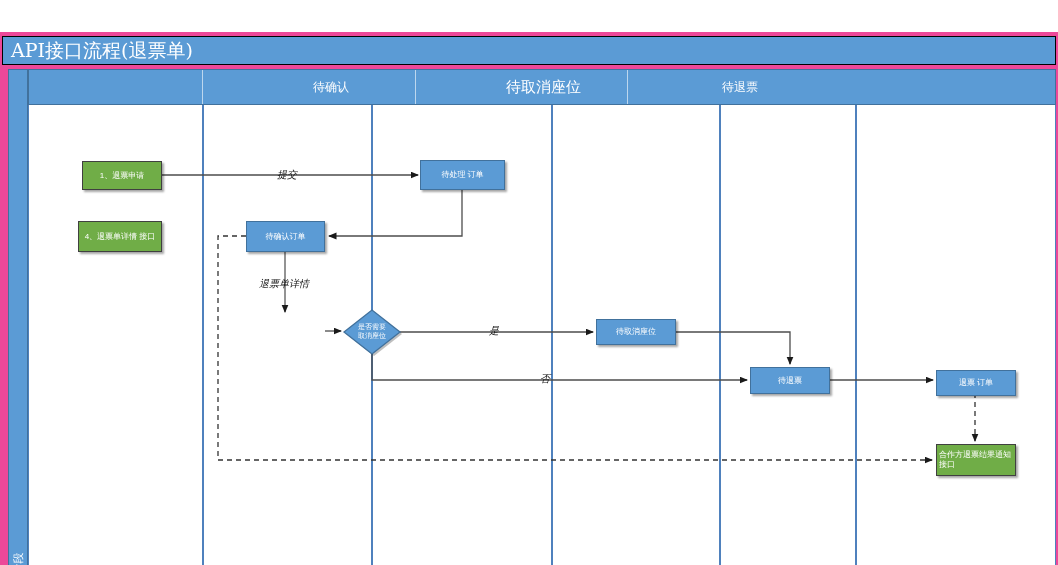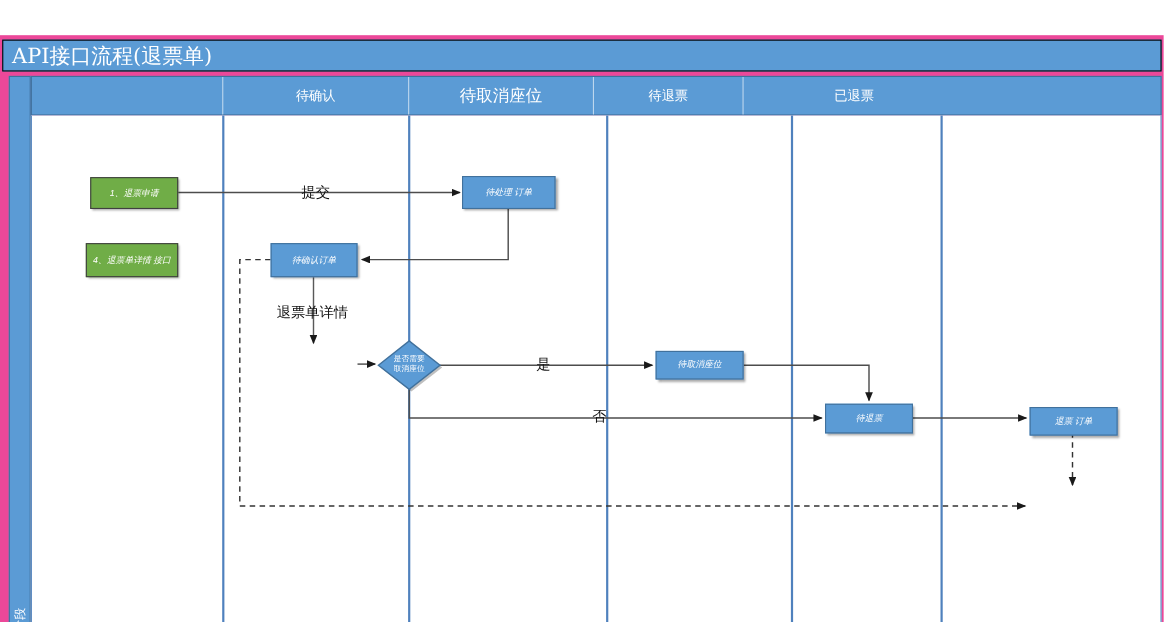--- a/index.html
+++ b/index.html
@@ -32,21 +32,21 @@
     box-sizing:border-box;
   }
   .phase-label{
     position:absolute;bottom:18px;left:-4px;width:26px;text-align:center;
     color:#fff;font-size:11px;transform:rotate(-90deg);white-space:nowrap;
   }
   
   .header-row{
     position:absolute;left:28px;top:37px;width:1028px;height:36px;
     background:var(--lane-blue);border:1px solid var(--lane-border);
-    box-sizing:border-box;display:flex;
+    box-sizing:border-box;display:flex;gap:44px;
   }
   .header-cell{
     display:flex;align-items:center;justify-content:center;
     color:#fff;font-size:12px;box-sizing:border-box;
     border-right:1px solid rgba(255,255,255,.6);
   }
   .header-cell:last-child{border-right:none;}
   .header-cell.big{font-size:15px;}
   
   .lane-body{
@@ -60,40 +60,40 @@
     position:absolute;top:73px;height:485px;width:1.5px;
     background:var(--sep-blue);
   }
   .bottom-line{
     position:absolute;left:2px;top:561px;width:1054px;height:1.5px;background:#000;
   }
   
   .node{
     position:absolute;display:flex;align-items:center;justify-content:center;
     text-align:left;color:#fff;font-size:8px;line-height:1.25;
-    box-sizing:border-box;padding:1px 2px;font-style:italic;
+    box-sizing:border-box;padding:1px 2px;
   }
   .node.blue{
     background:var(--lane-blue);border:1.5px solid var(--lane-border);
     box-shadow:2px 2px 2px rgba(0,0,0,.35);
   }
   .node.green{
     background:var(--node-green);border:1.5px solid var(--green-border);
     box-shadow:2px 2px 2px rgba(0,0,0,.35);
   }
   .diamond-label{
     position:absolute;left:344px;top:278px;width:56px;height:44px;
     display:flex;align-items:center;justify-content:center;
     color:#fff;font-size:7px;line-height:1.25;text-align:center;
   }
   .diamond-label span{display:block;width:30px;}
   
   .edge-label{
     position:absolute;transform:translate(-50%,-50%);
-    font-size:13px;color:#111;white-space:nowrap;
+    font-size:10px;color:#111;white-space:nowrap;font-style:italic;
   }
   svg.connectors{position:absolute;left:0;top:0;pointer-events:none;}
 </style>
 </head>
 <body>
 
 <div class="canvas">
 
   <div class="title-bar">
     <span class="title">API接口流程(退票单)</span>
@@ -101,21 +101,20 @@
 
   <div class="phase-strip">
     <span class="phase-label">阶段</span>
   </div>
 
   <div class="header-row">
     <div class="header-cell" style="width:174px"></div>
     <div class="header-cell" style="width:169px">待确认</div>
     <div class="header-cell big" style="width:168px">待取消座位</div>
     <div class="header-cell" style="width:136px">待退票</div>
-    <div class="header-cell" style="width:201px">已退票</div>
   </div>
 
   <div class="lane-body"></div>
   <div class="lane-sep" style="left:202px"></div>
   <div class="lane-sep" style="left:371px"></div>
   <div class="lane-sep" style="left:551px"></div>
   <div class="lane-sep" style="left:719px"></div>
   <div class="lane-sep" style="left:855px"></div>
   <div class="bottom-line"></div>
 
@@ -153,19 +152,20 @@
   <div class="node green" style="left:82px;top:129px;width:80px;height:29px">1、退票申请</div>
   <div class="node green" style="left:78px;top:189px;width:84px;height:31px">4、退票单详情 接口</div>
   <div class="node blue" style="left:246px;top:189px;width:79px;height:31px">待确认订单</div>
   <div class="node blue" style="left:420px;top:128px;width:85px;height:30px">待处理 订单</div>
   <div class="diamond-label">
     <span>是否需要取消座位</span>
   </div>
   <div class="node blue" style="left:596px;top:287px;width:80px;height:26px">待取消座位</div>
   <div class="node blue" style="left:750px;top:335px;width:80px;height:27px">待退票</div>
   <div class="node blue" style="left:936px;top:338px;width:80px;height:26px">退票 订单</div>
+  <div class="node green" style="left:936px;top:412px;width:80px;height:32px">合作方退票结果通知 接口</div>
 
   <span class="edge-label" style="left:287px;top:143px">提交</span>
   <span class="edge-label" style="left:284px;top:252px">退票单详情</span>
   <span class="edge-label" style="left:494px;top:299px">是</span>
   <span class="edge-label" style="left:545px;top:347px">否</span>
 
 </div>
 
 </body></html>

